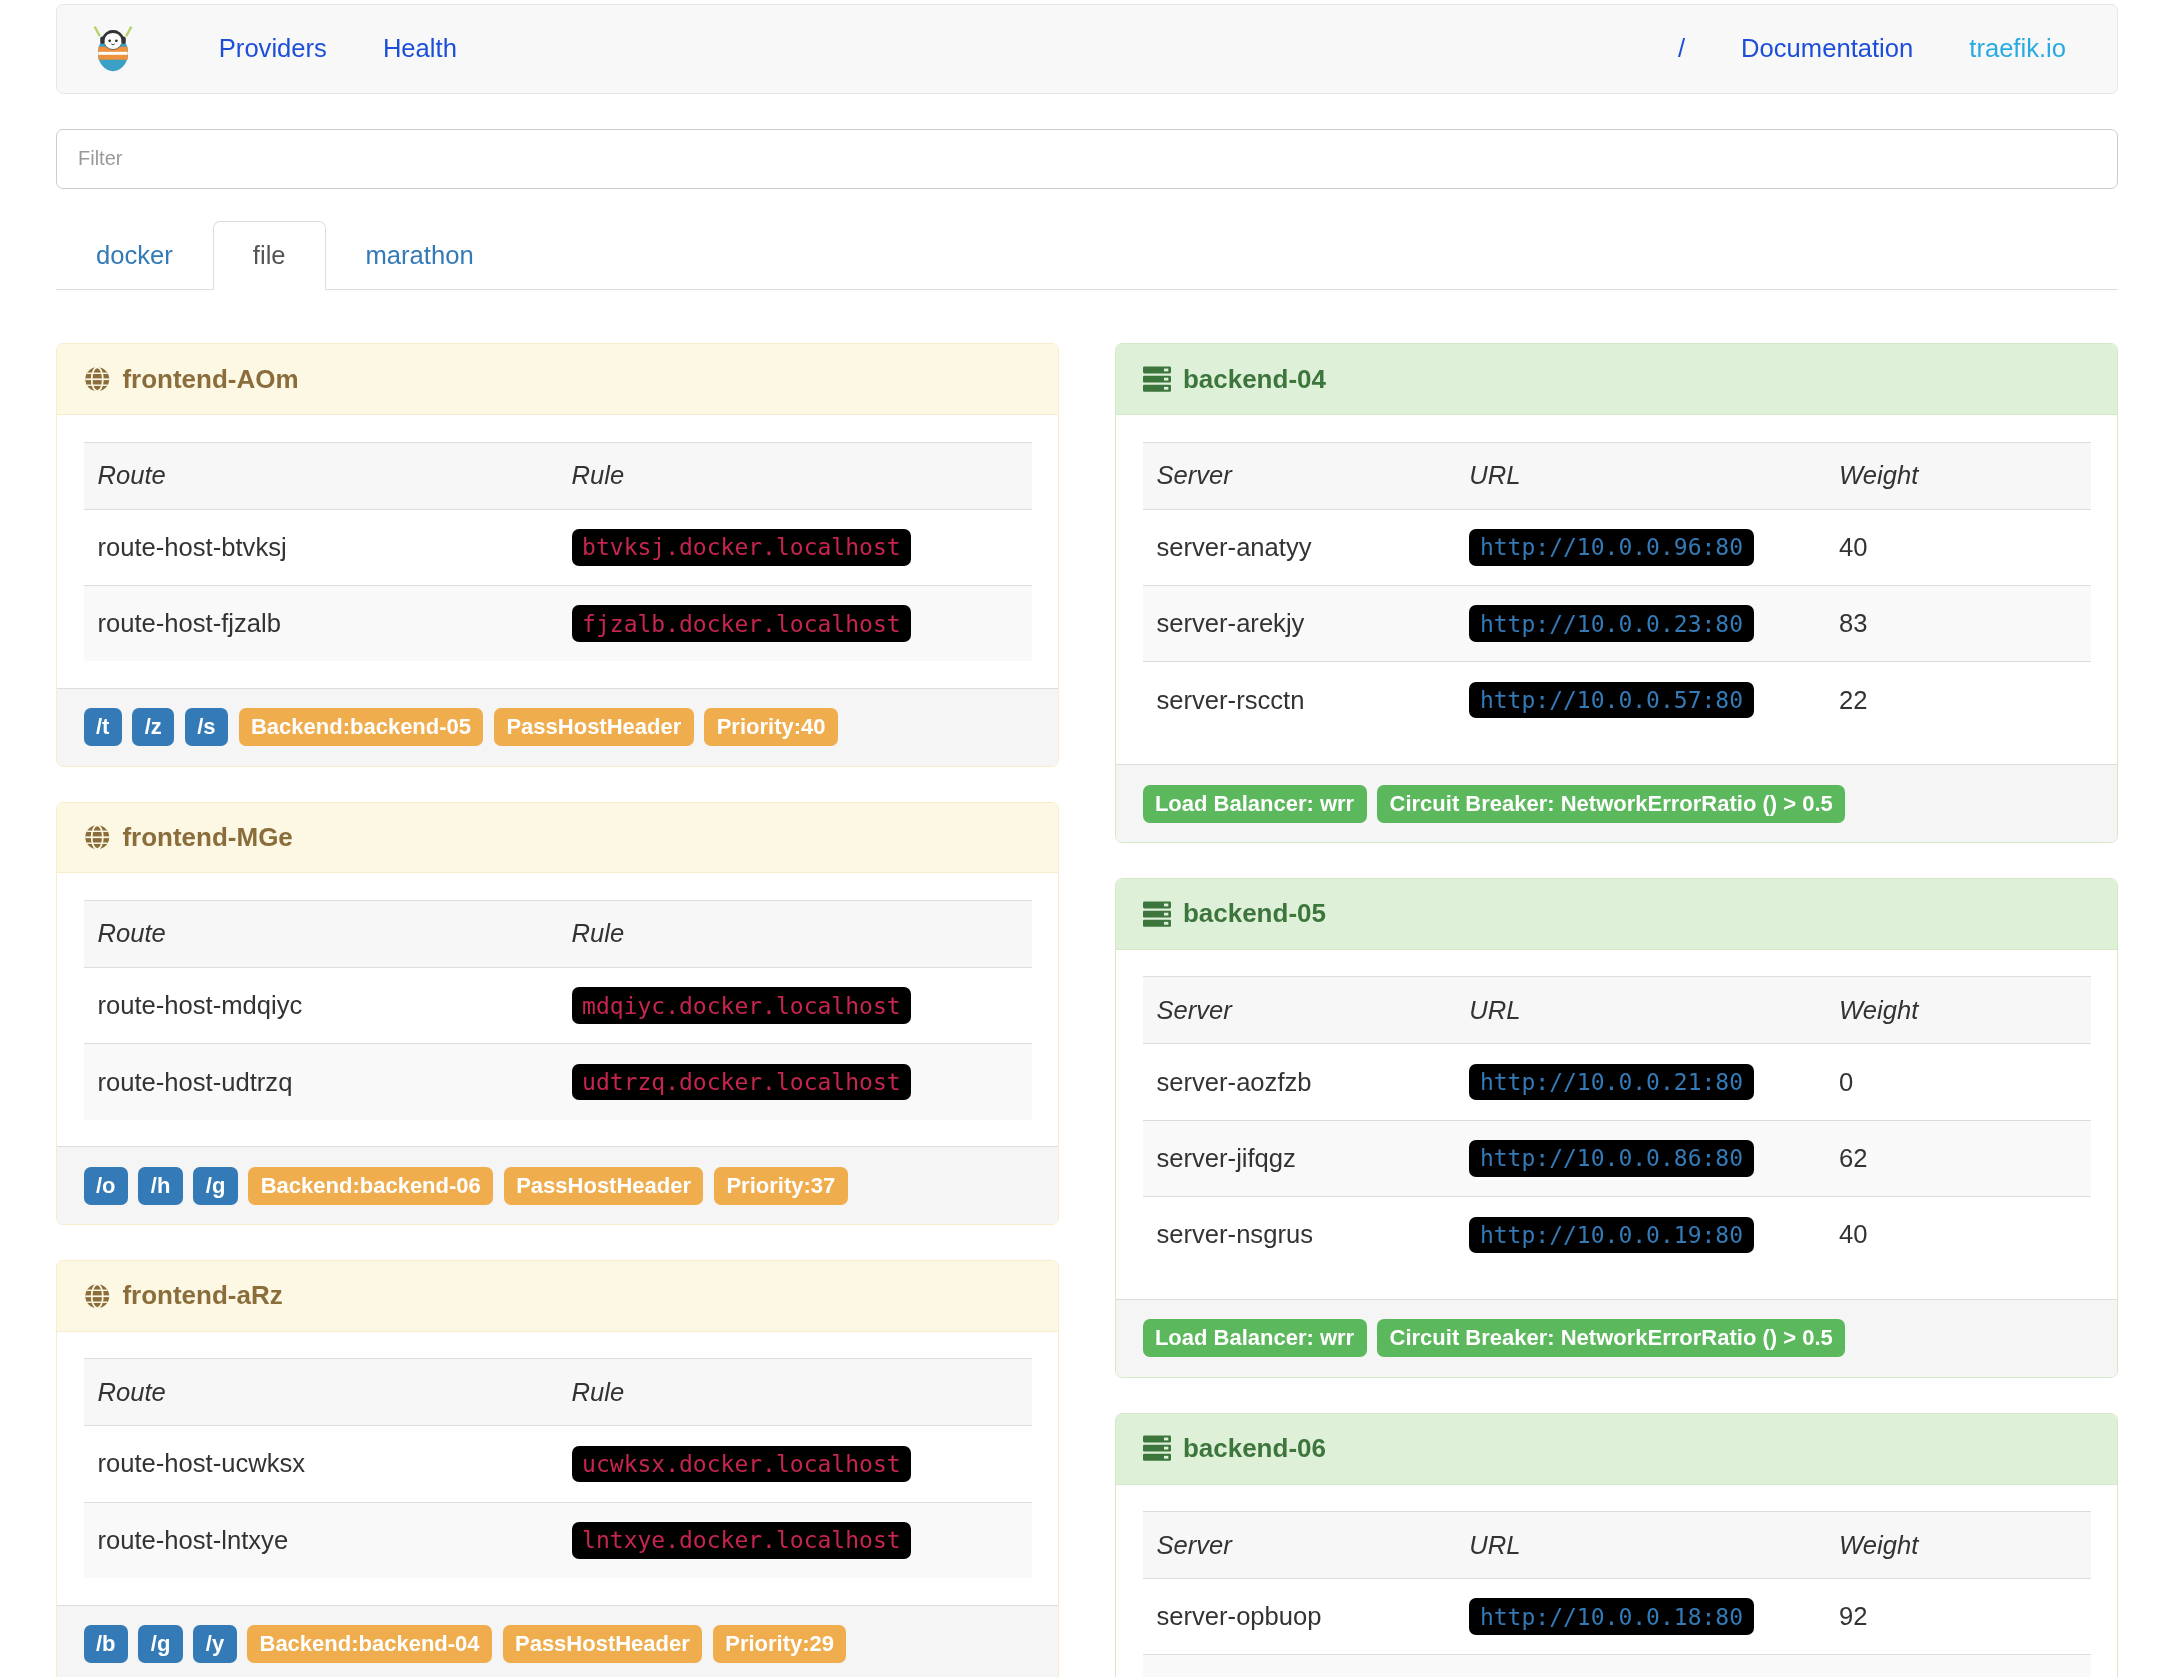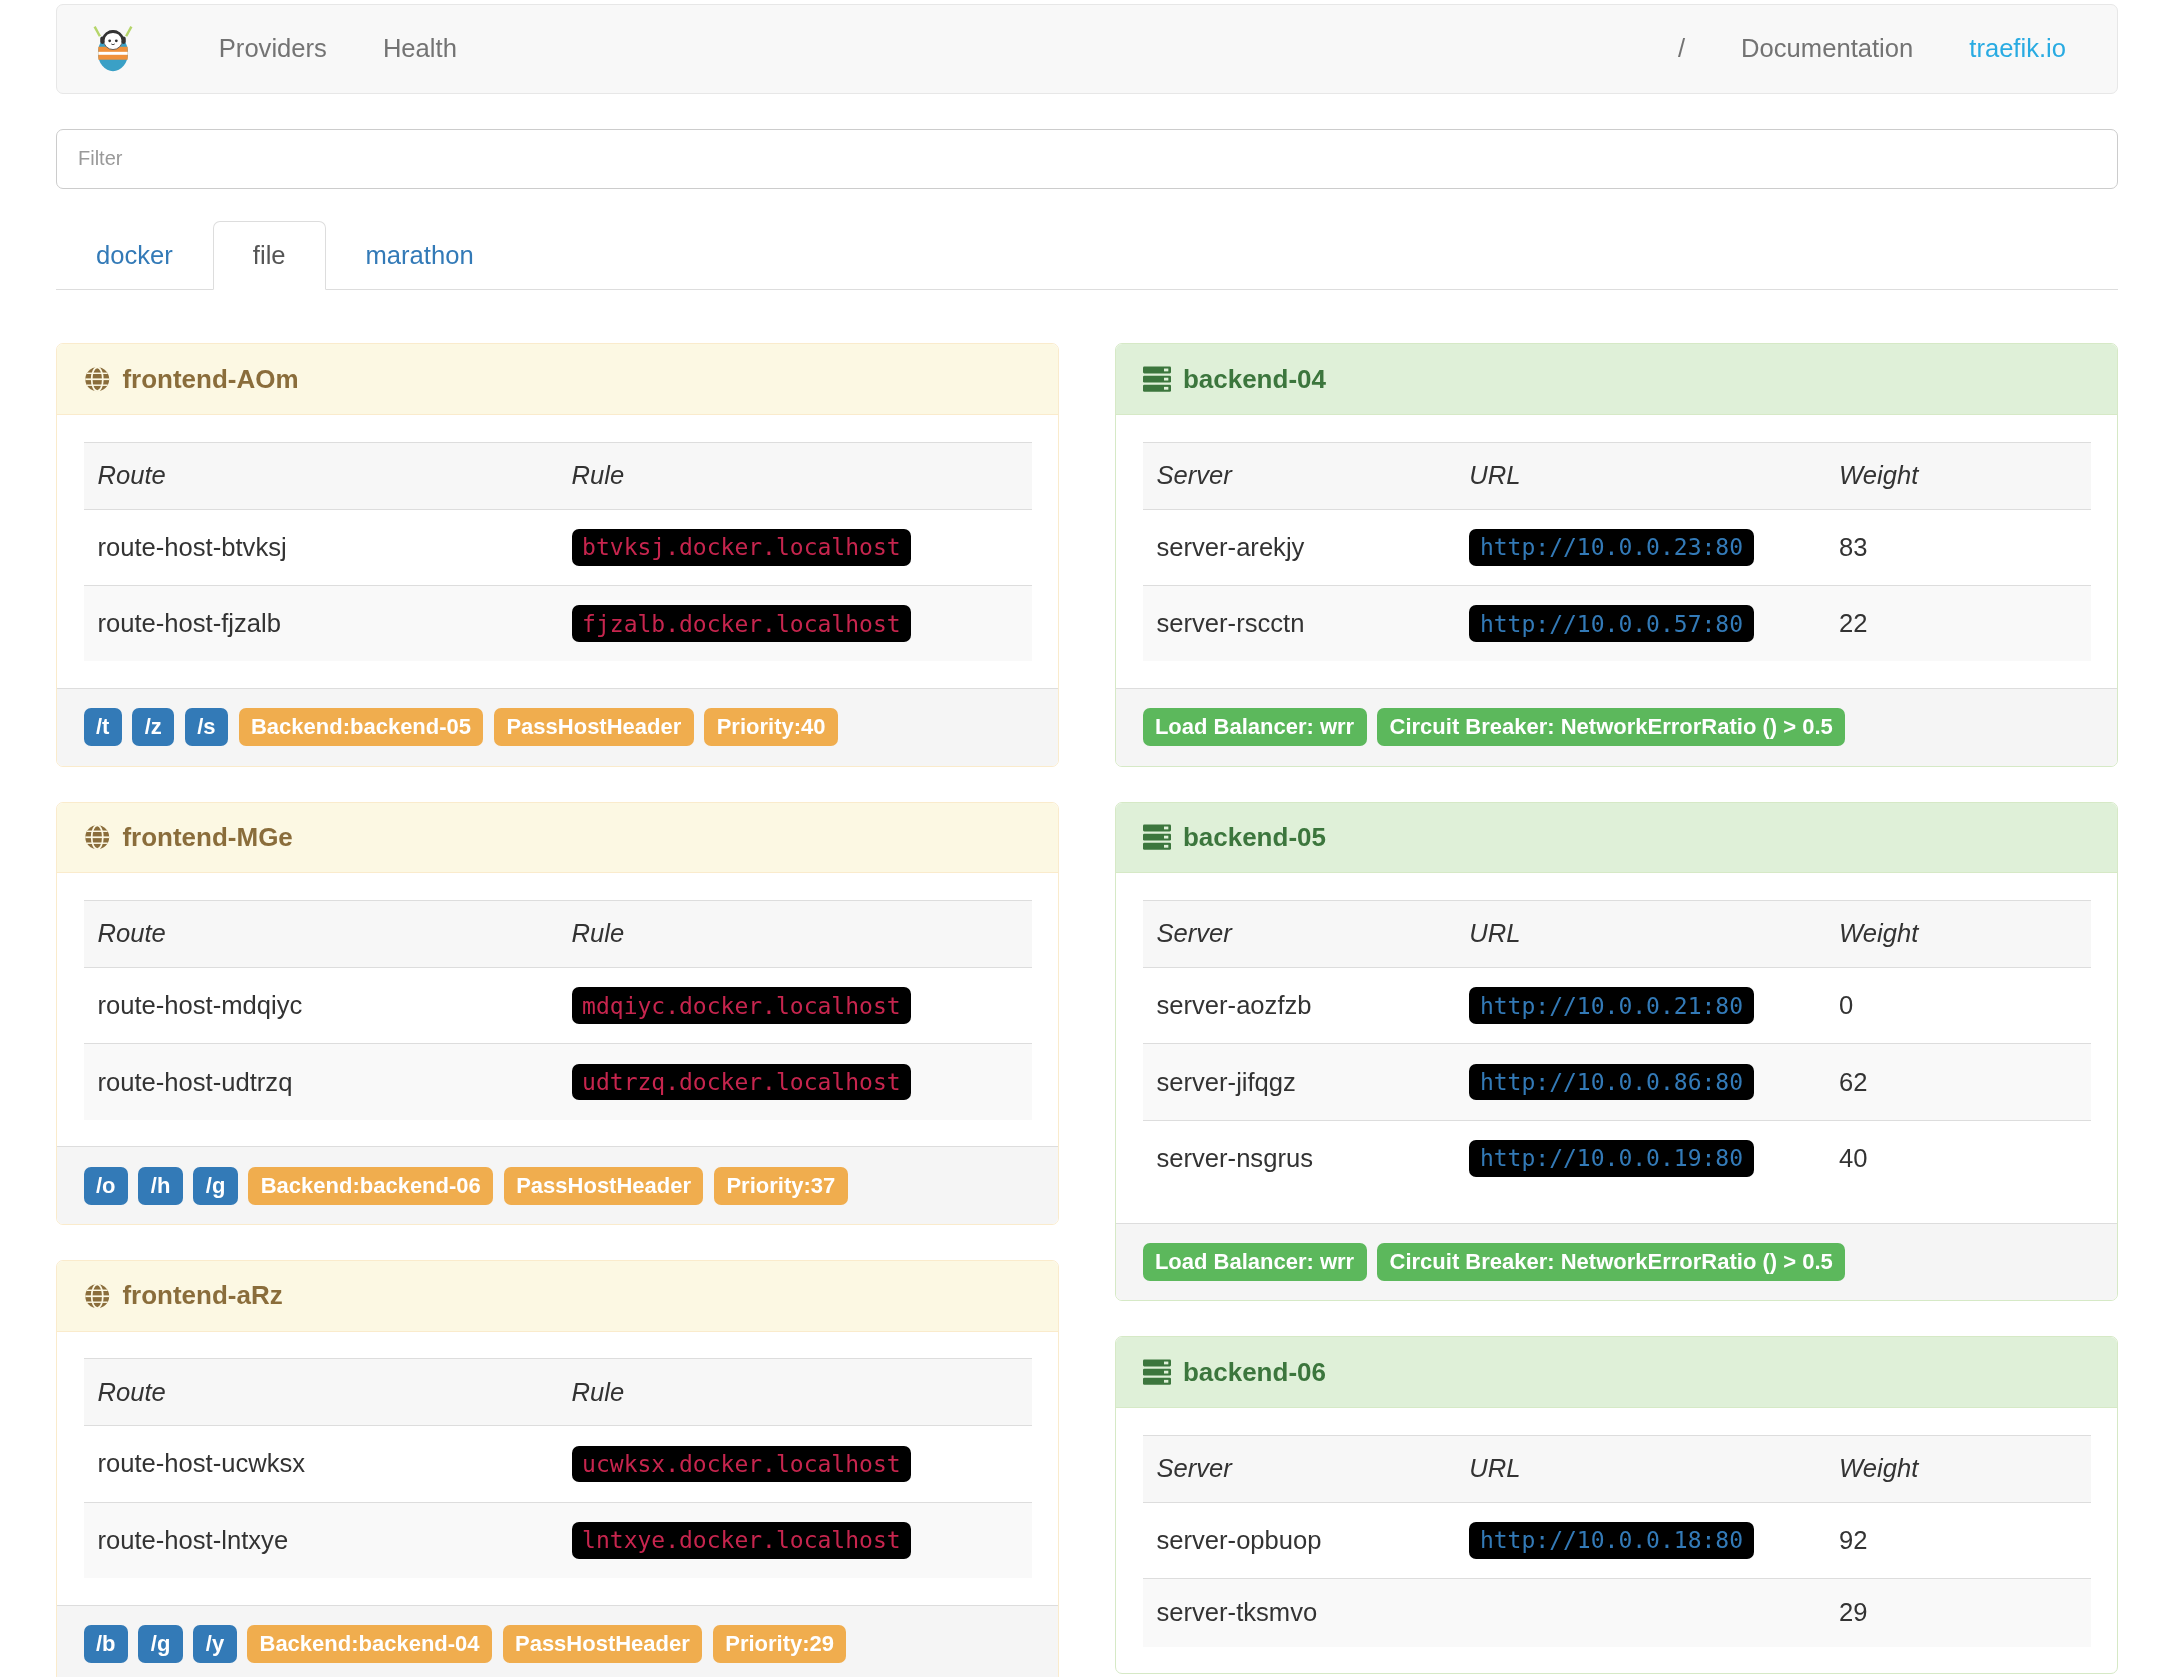--- a/index.html
+++ b/index.html
@@ -10,21 +10,21 @@
     -webkit-font-smoothing:antialiased;
   }
   .container{padding:0 56px;}
   
   .navbar{
     margin-top:3.5px;height:88px;
     background:#f8f8f8;border:0.9px solid #e7e7e7;border-radius:7px;
     display:flex;align-items:center;padding:0 23px;
   }
   .navbar .brand{display:flex;align-items:center;padding:0 12.4px;margin-right:44px;}
-  .nav-link{color:#737373;text-decoration:none;padding:0 28px;font-size:25.6px;cursor:pointer;}
+  .nav-link{color:#1d4ed8;text-decoration:none;padding:0 28px;font-size:25.6px;cursor:pointer;}
   .nav-right{margin-left:auto;display:flex;align-items:center;}
   .nav-link.ext{color:#29ABE2;}
   
   .filter-wrap{margin-top:35px;}
   .filter-input{
     width:100%;box-sizing:border-box;height:60px;
     border:0.9px solid #ccc;border-radius:7px;
     padding:0 21px;font-size:20px;color:#555;
     font-family:"Liberation Sans",sans-serif;outline:none;
   }
@@ -296,20 +296,25 @@
           <table class="grid b-grid">
             <thead>
                 <tr>
               <th>Server</th>
               <th>URL</th>
               <th>Weight</th>
             </tr>
               </thead>
             <tbody>
               <tr>
+                <td>server-anatyy</td>
+                <td><a class="code url">http://10.0.0.96:80</a></td>
+                <td>40</td>
+              </tr>
+              <tr>
                 <td>server-arekjy</td>
                 <td><a class="code url">http://10.0.0.23:80</a></td>
                 <td>83</td>
               </tr>
               <tr>
                 <td>server-rscctn</td>
                 <td><a class="code url">http://10.0.0.57:80</a></td>
                 <td>22</td>
               </tr>
             </tbody>

